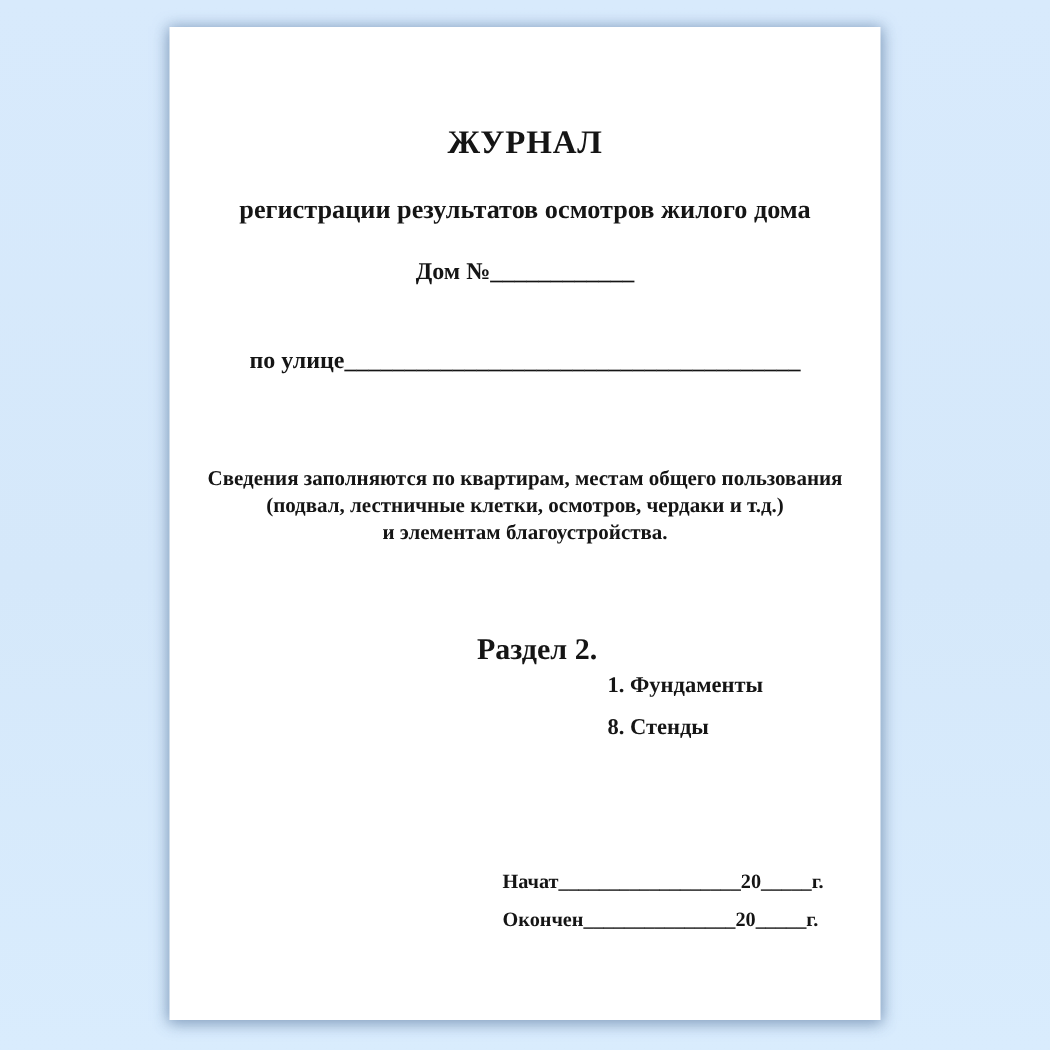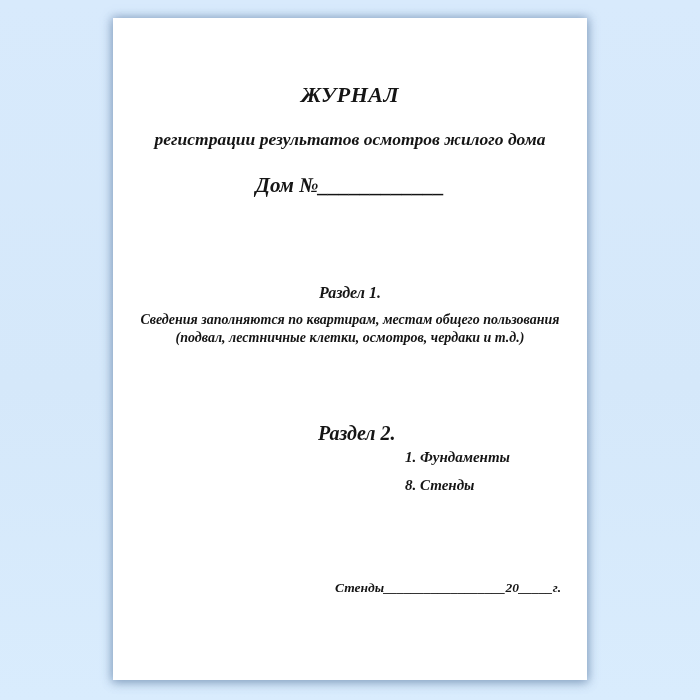--- a/index.html
+++ b/index.html
@@ -19,26 +19,26 @@
     position: relative;
   }
   .paper {
     position: absolute;
     left: 113px; top: 18px;
     width: 474px; height: 662px;
     background: var(--paper);
     box-shadow: 0 0 9px 1px rgba(122, 150, 184, 0.75),
                 0 3px 10px rgba(110, 140, 175, 0.45);
   }
-  .paper > div { position: absolute; color: var(--ink); font-weight: bold; white-space: nowrap; font-style: italic; }
+  .paper > div { position: absolute; color: var(--ink); font-weight: bold; white-space: nowrap; }
   .centered { left: 0; width: 100%; text-align: center; }
 
   .doc-title     { top: 64px;  font-size: 22px; letter-spacing: 0.5px; }
   .doc-subtitle  { top: 99px;  font-size: 17.5px; margin-top: 12px; }
-  .house-line    { top: 155px; font-size: 21px; }
+  .house-line    { top: 155px; font-size: 16px; }
   .street-line   { top: 214px; font-size: 16px; }
   .s1-heading    { top: 266px; font-size: 16px; }
   .s1-body       { top: 293px; font-size: 14px; line-height: 18px; white-space: normal; }
   .s2-heading    { top: 404px; left: 205px; font-size: 20px; }
   .s2-list       { top: 426px; left: 292px; font-size: 15px; }
   .s2-list .item { display: block; line-height: 27.5px; }
   .footer-row    { left: 222px; font-size: 13.5px; }
   .footer-row.r0 { top: 562px; }
   .footer-row.r1 { top: 587px; }
 </style>
@@ -48,33 +48,39 @@
 <div class="paper">
 
   <div class="doc-title centered">ЖУРНАЛ</div>
 
   <div class="doc-subtitle centered">регистрации результатов осмотров жилого дома</div>
 
   <div class="house-line centered">
     <span>Дом №</span><span>____________</span>
   </div>
 
+  <div class="street-line centered">
+    <span>по улице</span><span>______________________________________</span>
+  </div>
 
-  <div class="s1-heading centered">Раздел 1.</div>
 
   <div class="s1-body centered">
     <div>Сведения заполняются по квартирам, местам общего пользования</div>
     <div>(подвал, лестничные клетки, осмотров, чердаки и т.д.)</div>
+    <div>и элементам благоустройства.</div>
   </div>
 
   <div class="s2-heading">Раздел 2.</div>
 
   <div class="s2-list">
     <span class="item">1. Фундаменты</span>
     <span class="item">8. Стенды</span>
   </div>
 
   <div class="footer-row r0">
-    <span>Стенды</span><span>__________________</span><span>20</span><span>_____</span><span>г.</span>
+    <span>Начат</span><span>__________________</span><span>20</span><span>_____</span><span>г.</span>
   </div>
 
+  <div class="footer-row r1">
+    <span>Окончен</span><span>_______________</span><span>20</span><span>_____</span><span>г.</span>
+  </div>
 
 </div>
 
 </body></html>

